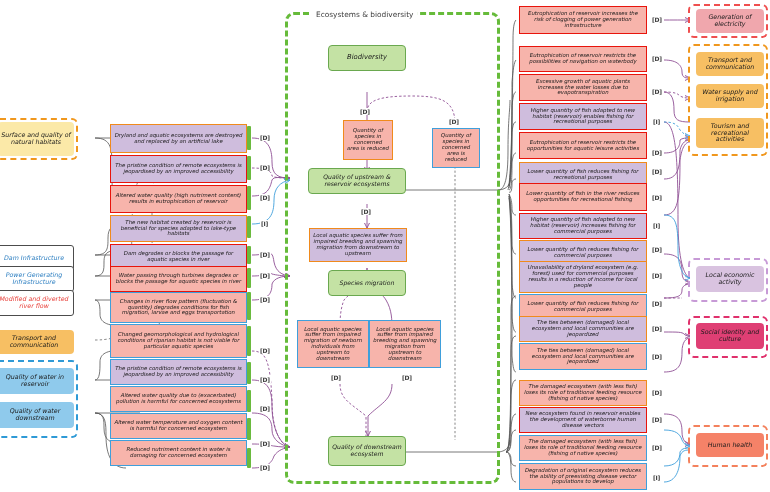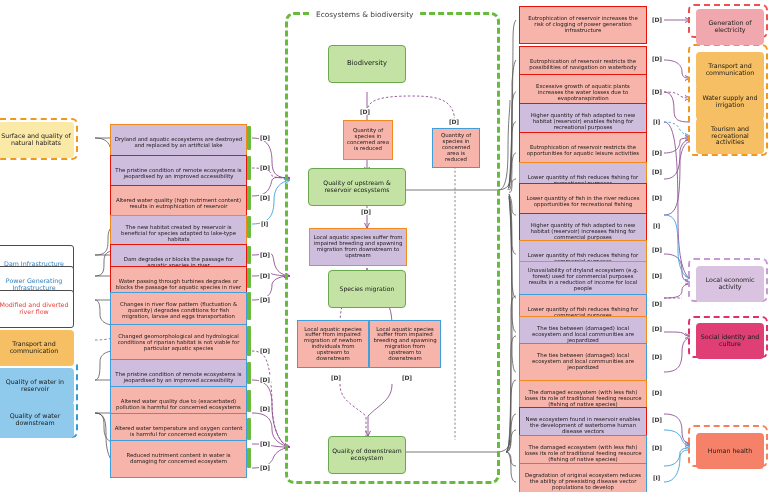--- a/index.html
+++ b/index.html
@@ -3,21 +3,21 @@
 <meta charset="utf-8">
 <style>
   html,body{margin:0;padding:0;background:#ffffff;}
   body{width:770px;height:492px;position:relative;overflow:hidden;
        font-family:"DejaVu Sans","Liberation Sans",sans-serif;}
   #stage{position:absolute;left:0;top:0;width:770px;height:492px;}
   svg#wires{position:absolute;left:0;top:0;width:770px;height:492px;pointer-events:none;}
 
   .box{position:absolute;box-sizing:border-box;display:flex;align-items:center;
        justify-content:center;text-align:center;line-height:1.08;
-       padding:18px 3px;overflow:hidden;color:#1a1a1a;}
+       padding:12px 3px;overflow:hidden;color:#1a1a1a;font-style:italic;}
   .t5{font-size:5.4px;}
   .t6{font-size:6.1px;}
   .t7{font-size:6.8px;}
 
   
   .f-pink{background:#f7b4ab;}
   .f-purple{background:#cfbddd;}
   .f-green{background:#c4e2a4;}
   .f-yellow{background:#fbe9a8;}
   .f-orange{background:#f7bf63;}

